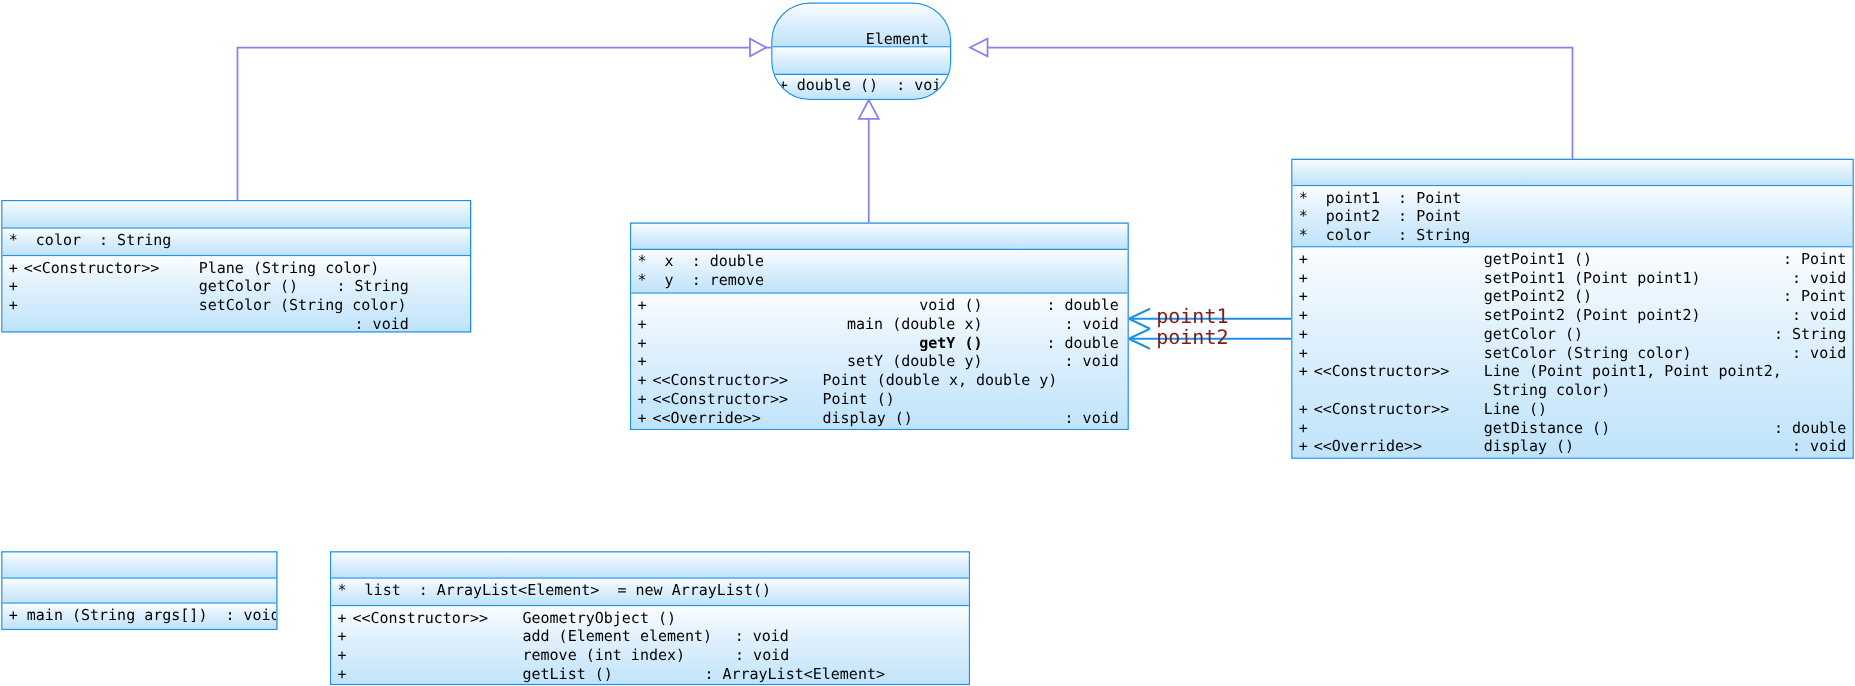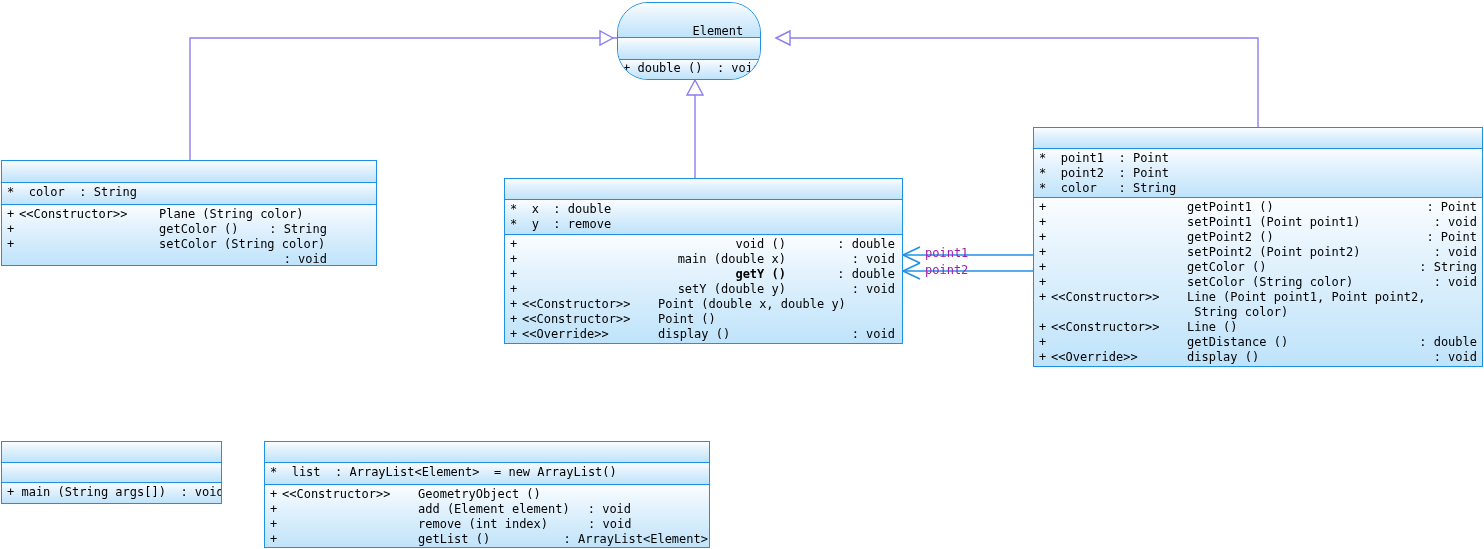--- a/index.html
+++ b/index.html
@@ -62,23 +62,23 @@
   .compartment.ops   { padding: 2px 0 3px 0; }
   .compartment.empty { height: 20px; }
 
   .rowgrid {
     display: grid;
     align-items: start;
   }
 
   .edge-label {
     position: absolute;
-    font-size: 12px;
+    font-size: 16px;
     line-height: 14px;
-    color: #a21caf;
+    color: #7f1d1d;
     white-space: pre;
     background: transparent;
   }
 </style>
 </head>
 <body>
 
 <div id="canvas">
 
   <svg id="edges" viewBox="0 0 1484 549" width="1484" height="549" xmlns="http://www.w3.org/2000/svg">
@@ -255,21 +255,21 @@
       <div class="cls-name" style="padding:2px 0;">
         <span>Main</span>
       </div>
     </div>
     <div class="compartment attrs empty" style="height:20px;"></div>
     <div class="compartment ops" style="height:20px; padding-top:2px;">
       <span class="row" style="padding-left:5px;">+ main (String args[])  : void</span>
     </div>
   </div>
 
-  <div class="uml-class" style="left:264px; top:441px; width:446px; height:107px;">
+  <div class="uml-class" style="left:264px; top:441px; width:512px; height:107px;">
     <div class="compartment" style="height:21px;">
       <div class="cls-name" style="padding:2px 0;">
         <span>GeometryObject</span>
       </div>
     </div>
     <div class="compartment attrs" style="height:22px;">
       <span class="row" style="padding-left:5px;">*  list  : ArrayList&lt;Element&gt;  = new ArrayList()</span>
     </div>
     <div class="compartment ops" style="height:64px;">
       <div class="rowgrid" style="grid-template-columns: 12px 136px 292px; padding-left:5px;">

